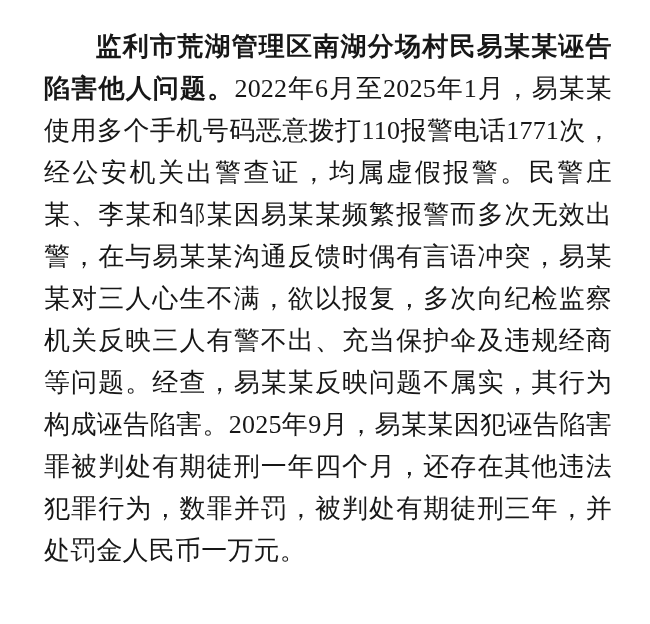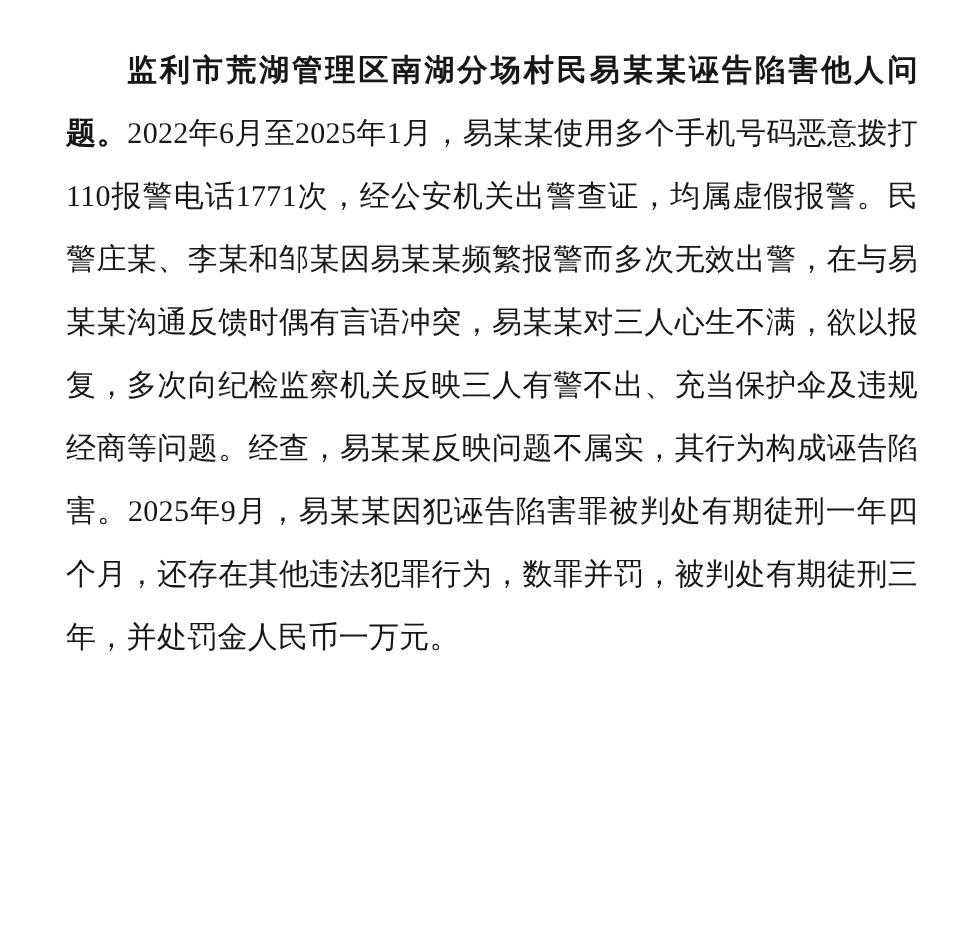--- a/index.html
+++ b/index.html
@@ -15,21 +15,21 @@
   }
   .page {
     width: 650px;
     height: 624px;
     box-sizing: border-box;
     padding: 26px 38px 10px 44px;
     background: #ffffff;
   }
   .article {
     color: #171717;
-    font-size: 20px;
+    font-size: 26px;
     line-height: 42px;
     text-align: justify;
     text-justify: inter-ideograph;
     letter-spacing: 0.2px;
   }
   .article .lead {
     font-weight: bold;
     letter-spacing: 0.4px;
   }
   .article .body-text {

